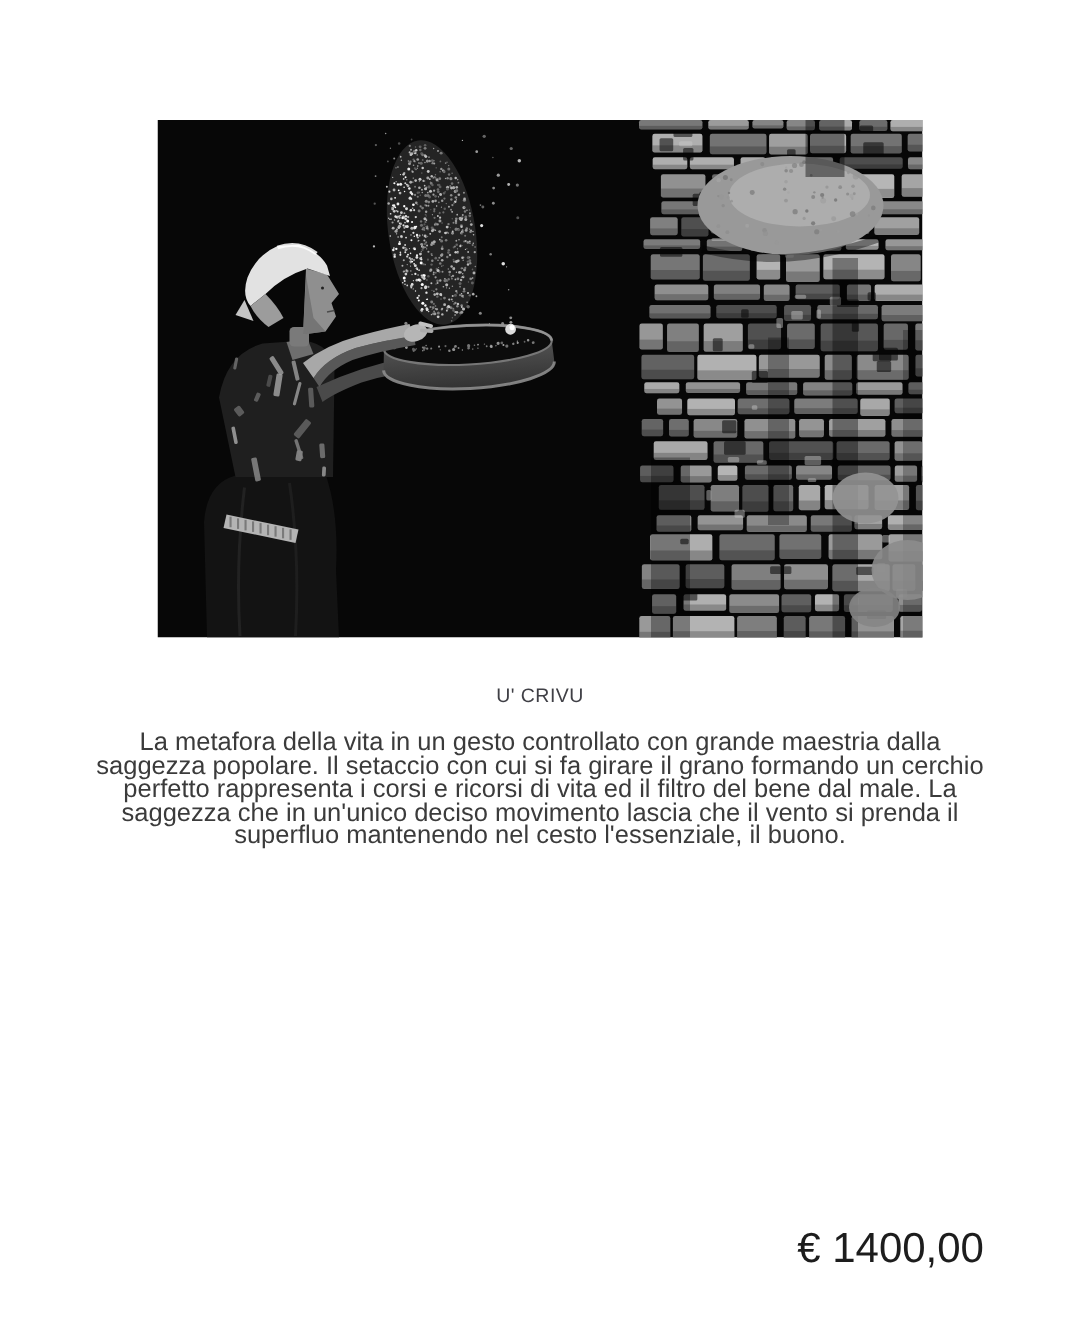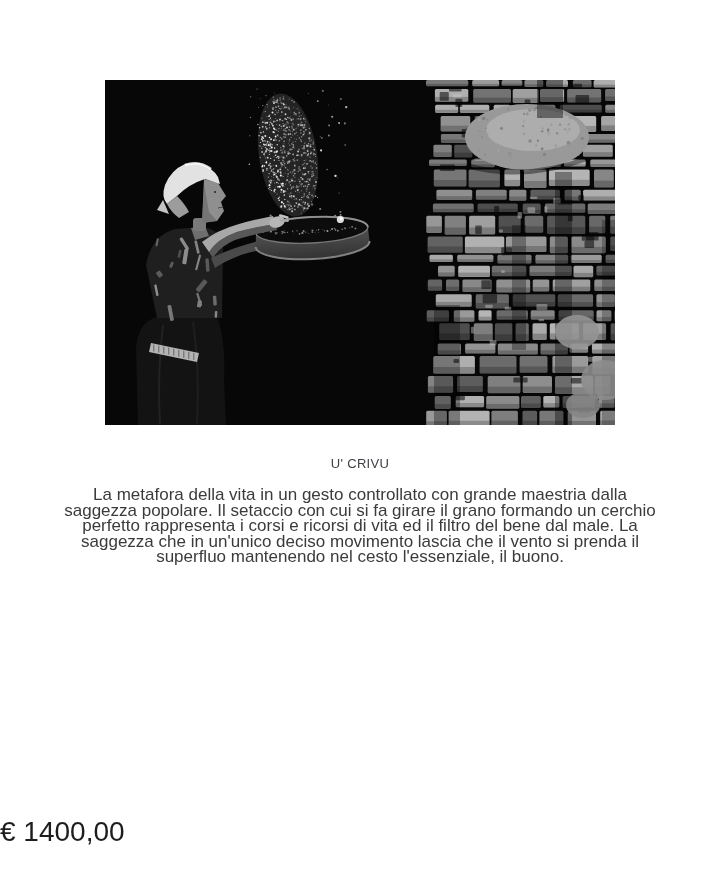--- a/index.html
+++ b/index.html
@@ -16,21 +16,21 @@
   figure.photo svg{display:block;width:510px;height:345px;}
   h1.art-title{
     margin:31px 0 0;font-size:13px;font-weight:400;text-align:center;
     color:#404046;letter-spacing:.3px;line-height:15px;
   }
   p.art-desc{
     width:598px;margin:16px auto 0;font-size:17px;line-height:15.6px;
     text-align:center;color:#3b3b3b;
   }
   .art-price{
-    margin:250px 64px 0 0;font-size:28px;line-height:33px;
+    margin:250px 64px 0 0;text-align:right;font-size:28px;line-height:33px;
     color:#1d1d1d;font-weight:400;
   }
 </style>
 </head>
 <body>
 
 <div class="page">
 
   <figure class="photo">
     <svg id="photo-svg" viewBox="0 0 510 345" role="img" aria-label="Black and white photograph: an elderly woman in a white headscarf tosses grain upward from a round wooden sieve (crivu) against a black background, beside a sunlit rough stone wall.">

